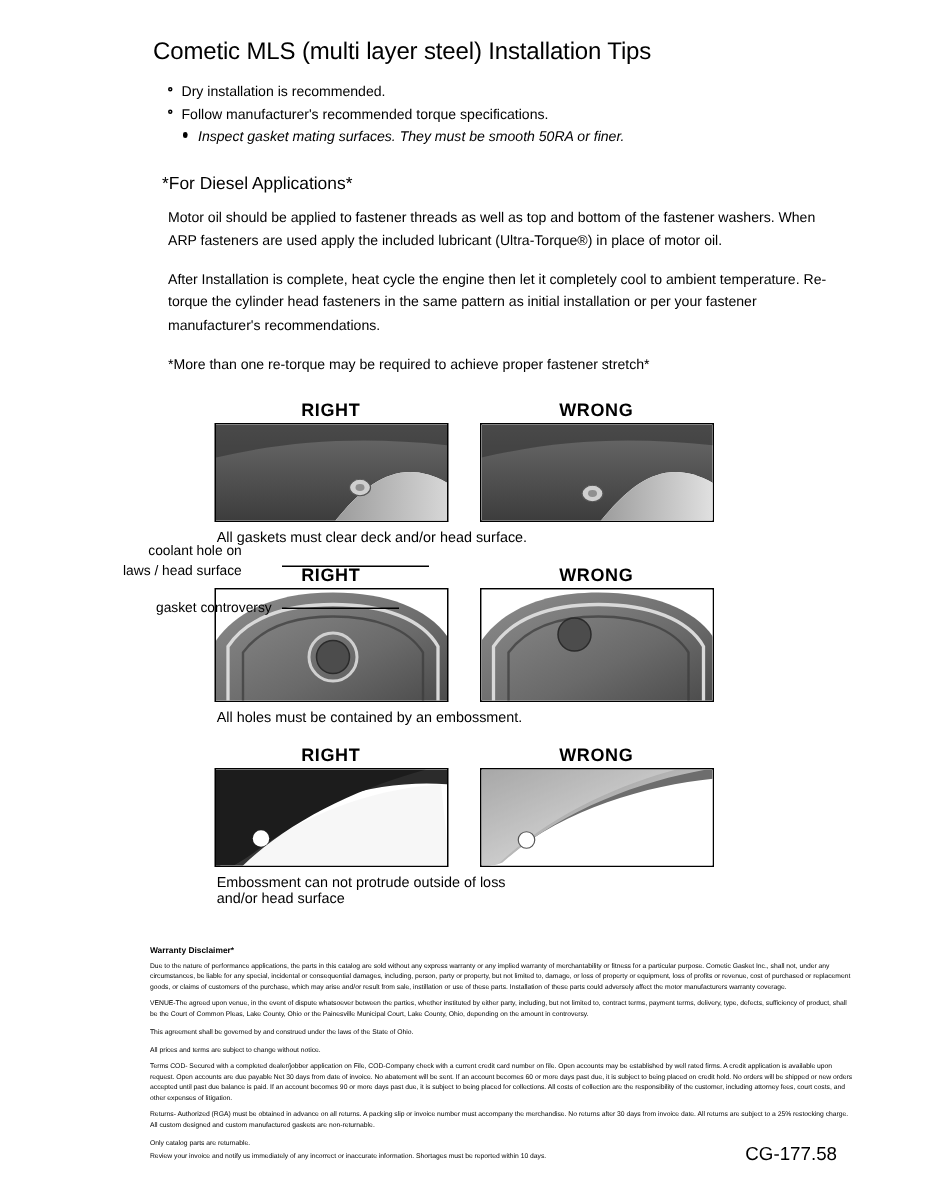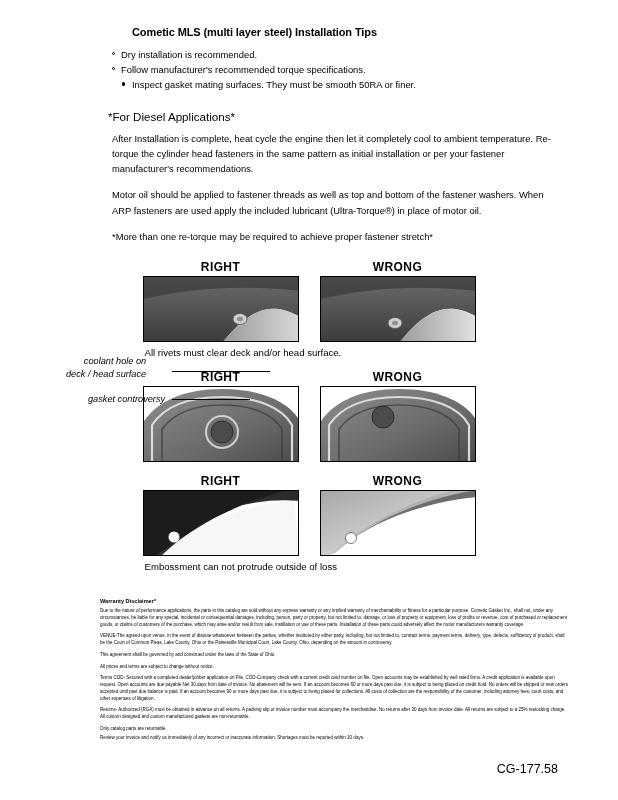--- a/index.html
+++ b/index.html
@@ -17,23 +17,23 @@
   }
   .page {
     position: absolute;
     left: 0; top: 0;
     width: 618px;
     height: 800px;
     box-sizing: border-box;
     padding: 26px 44px 0 44px;
   }
   h1.title {
-    font-size: 11px;
-    font-weight: bold;
-    margin: 0 0 9px 88px;
+    font-size: 16px;
+    font-weight: normal;
+    margin: 0 0 9px 58px;
     letter-spacing: -0.1px;
   }
   .bullets {
     margin: 0 0 0 68px;
     padding: 0;
     list-style: none;
     font-size: 9.4px;
     line-height: 1.62;
   }
   .bullets > li {
@@ -55,20 +55,21 @@
     margin: 0;
     padding: 0;
     list-style: none;
     font-size: 9.4px;
     line-height: 1.62;
   }
   .subbullets > li {
     position: relative;
     padding-left: 11px;
     margin-left: 9px;
+    font-style: italic;
   }
   .subbullets > li::before {
     content: "";
     position: absolute;
     left: 1px;
     top: 5px;
     width: 3.4px;
     height: 3.4px;
     background: #000;
     border-radius: 50%;
@@ -129,26 +130,25 @@
     padding-left: 2px;
   }
   .caption-wrap {
     width: 333px;
     margin: 0 auto;
   }
 
   
   .callouts {
     position: absolute;
-    left: 0;
+    left: 16px;
     top: 0;
     width: 100%;
     height: 100%;
     pointer-events: none;
-    font-style: italic;
   }
   .callout-text {
     position: absolute;
     font-size: 9.2px;
     text-align: right;
     line-height: 1.35;
     white-space: nowrap;
   }
   .leader {
     position: absolute;
@@ -185,22 +185,22 @@
 
   <ul class="bullets">
     <li>Dry installation is recommended.</li>
     <li>Follow manufacturer's recommended torque specifications.</li>
   </ul>
   <ul class="subbullets" style="margin-left:68px;">
     <li>Inspect gasket mating surfaces.  They must be smooth 50RA or finer.</li>
   </ul>
 
   <h2 class="section">*For Diesel Applications*</h2>
+  <p class="body">Motor oil should be applied to fastener threads as well as top and bottom of the fastener washers. When ARP fasteners are used apply the included lubricant (Ultra-Torque®) in place of motor oil.</p>
   <p class="body">After Installation is complete, heat cycle the engine then let it completely cool to ambient temperature. Re-torque the cylinder head fasteners in the same pattern as initial installation or per your fastener manufacturer's recommendations.</p>
-  <p class="body">Motor oil should be applied to fastener threads as well as top and bottom of the fastener washers. When ARP fasteners are used apply the included lubricant (Ultra-Torque®) in place of motor oil.</p>
   <p class="note">*More than one re-torque may be required to achieve proper fastener stretch*</p>
 
   <div class="figures">
 
     <div class="fig-row">
       <div class="fig-col">
         <div class="fig-label">RIGHT</div>
         <div class="fig-box">
           <svg width="156" height="66" viewBox="0 0 156 66" preserveAspectRatio="none">
             <defs>
@@ -240,21 +240,21 @@
             <path d="M0,0 H156 V40 C120,18 96,44 78,66 H0 Z" fill="url(#g2)"></path>
             <path d="M156,40 V66 H78 C96,44 120,18 156,40 Z" fill="url(#g2b)"></path>
             <path d="M0,0 H156 V14 C100,8 52,10 0,22 Z" fill="#2e2e2e" opacity="0.55"></path>
             <ellipse cx="74" cy="46" rx="7" ry="5.5" fill="#cfcfcf" stroke="#555" stroke-width="0.8"></ellipse>
             <ellipse cx="74" cy="46" rx="3" ry="2.3" fill="#8f8f8f"></ellipse>
           </svg>
         </div>
       </div>
     </div>
     <div class="caption-wrap">
-      <div class="fig-caption">All rivets must clear deck and/or head surface.</div>
+      <div class="fig-caption">All gaskets must clear deck and/or head surface.</div>
     </div>
 
     <div class="fig-row" style="margin-top:12px;">
       <div class="fig-col">
         <div class="fig-label">RIGHT</div>
         <div class="fig-box tall">
           <svg width="156" height="76" viewBox="0 0 156 76" preserveAspectRatio="none">
             <defs>
               <linearGradient id="g3" x1="0" y1="0" x2="1" y2="1">
                 <stop offset="0%" stop-color="#8d8d8d"></stop>
@@ -283,20 +283,23 @@
               </linearGradient>
             </defs>
             <rect x="0" y="0" width="156" height="76" fill="#ffffff"></rect>
             <path d="M0,76 L0,34 C14,14 40,2 78,2 C116,2 144,14 156,34 L156,76 Z" fill="url(#g4)"></path>
             <path d="M8,76 L8,38 C20,20 44,10 78,10 C112,10 138,20 148,38 L148,76 Z" fill="none" stroke="#d9d9d9" stroke-width="2.2"></path>
             <path d="M18,76 L18,42 C30,26 50,18 78,18 C106,18 128,26 138,42 L138,76 Z" fill="none" stroke="#3a3a3a" stroke-width="1.6" opacity="0.7"></path>
             <circle cx="62" cy="30" r="11" fill="#4c4c4c" stroke="#2b2b2b" stroke-width="1"></circle>
           </svg>
         </div>
       </div>
+    </div>
+    <div class="caption-wrap">
+      <div class="fig-caption">All holes must be contained by an embossment.</div>
     </div>
 
     <div class="fig-row" style="margin-top:12px;">
       <div class="fig-col">
         <div class="fig-label">RIGHT</div>
         <div class="fig-box">
           <svg width="156" height="66" viewBox="0 0 156 66" preserveAspectRatio="none">
             <rect x="0" y="0" width="156" height="66" fill="#ffffff"></rect>
             <path d="M0,0 H156 V10 C110,6 60,20 20,50 C12,56 6,62 0,66 Z" fill="#2b2b2b"></path>
             <path d="M0,0 H140 C96,12 48,34 16,66 H0 Z" fill="#1c1c1c"></path>
@@ -319,26 +322,27 @@
             <path d="M0,0 H156 V6 C112,10 56,26 18,58 C12,62 6,64 0,66 Z" fill="#6d6d6d"></path>
             <path d="M0,0 H150 C104,8 52,28 14,62 C9,64 4,65 0,66 Z" fill="url(#g5)"></path>
             <path d="M0,0 H130 C92,10 46,30 10,64 H0 Z" fill="#ffffff" opacity="0.25"></path>
             <circle cx="30" cy="47" r="5.5" fill="#ffffff" stroke="#555" stroke-width="0.8"></circle>
           </svg>
         </div>
       </div>
     </div>
     <div class="caption-wrap">
       <div class="fig-caption">Embossment can not protrude outside of loss</div>
+      <div class="fig-caption" style="margin-top:0;">and/or head surface</div>
     </div>
 
     <div class="callouts">
       <div class="callout-text" style="left:22px; top:95px;">
         <span>coolant hole on</span><br>
-        <span>deck / head surface</span>
+        <span>laws / head surface</span>
       </div>
       <div class="leader" style="left:128px; top:111px; width:98px;"></div>
 
       <div class="callout-text" style="left:44px; top:133px;">gasket controversy</div>
       <div class="leader" style="left:128px; top:139px; width:78px;"></div>
     </div>
 
   </div>
 
   <div style="margin-top:26px;">

